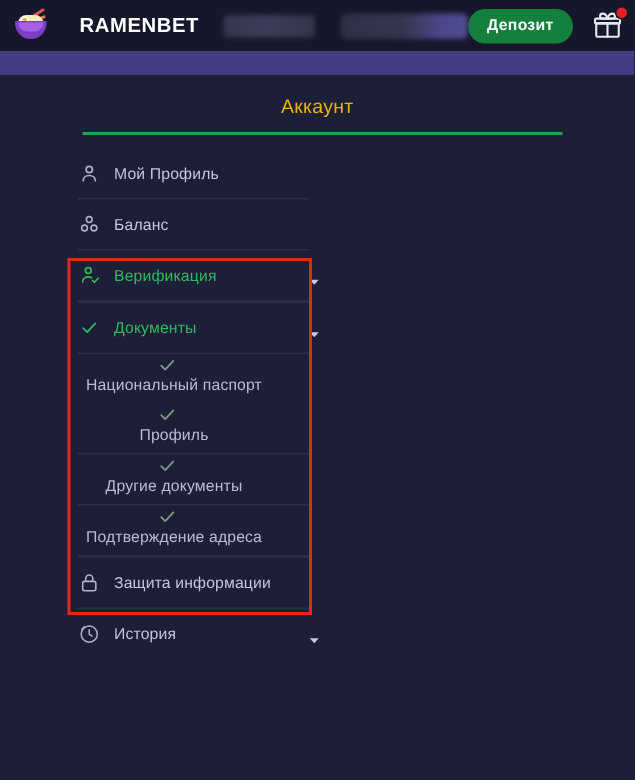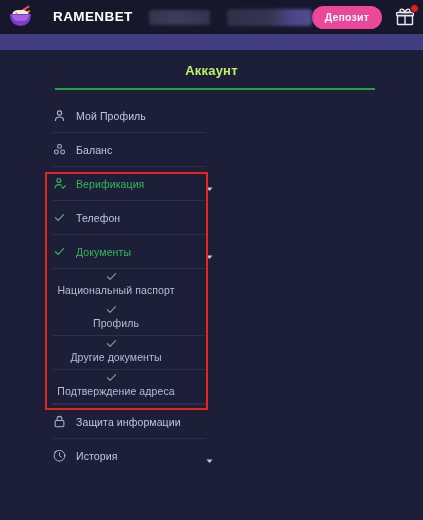--- a/index.html
+++ b/index.html
@@ -59,21 +59,21 @@
     background:linear-gradient(90deg,#34364f 0%,#3c3e59 45%,#33354d 100%);
     filter:blur(1.6px);
   }
   .redacted-user { width:72px; margin-left:16px; }
   .redacted-bal {
     width:100px; margin-left:17px; height:17px; border-radius:4px;
     background:linear-gradient(90deg,#2e3048 0%,#343650 50%,#4b4789 78%,#4f4b90 100%);
   }
   .hdr-spacer { flex:1 1 auto; }
   .deposit-btn {
-    background:#ec4899;
+    background:#15803d;
     color:#ffffff;
     font-size:10.5px;
     font-weight:bold;
     border:none;
     border-radius:12px;
     padding:5px 13px 6px;
     cursor:pointer;
     letter-spacing:.2px;
     white-space:nowrap;
   }
@@ -87,24 +87,23 @@
 
   
   .purple-band { height:16px; background:#413d80; }
 
   
   .page { padding:0 0 0 0; }
   .title-block { padding:13px 0 0; }
   .page-title {
     text-align:center;
     font-size:13px;
-    color:#bef264;
+    color:#eab308;
     letter-spacing:.2px;
     padding-bottom:10px;
-    font-weight:bold;
   }
   .title-rule {
     height:2px;
     background:#24a249;
     margin:0 48px 0 55px;
   }
 
   
   .menu { margin:9px 0 0 0; padding:0 0 0 52px; }
   .menu-row {
@@ -224,28 +223,20 @@
             <path d="M5 19c0-3.3 2.7-5.2 6-5.2 1.3 0 2.5.3 3.5.8"></path>
             <path d="M15.5 17.5l2 2 4-4.2"></path>
           </svg>
         </span>
         <span class="lbl">Верификация</span>
         <span class="chev"><svg viewBox="0 0 24 24" width="9" height="9" fill="#c6cade">
             <path d="M4 8l8 9 8-9z"></path>
           </svg></span>
       </div>
       <div class="divider"></div>
-      <div class="menu-row">
-        <span class="ico">
-          <svg class="chk" viewBox="0 0 24 20" fill="none" stroke="#7f9b88" stroke-width="2.6" stroke-linecap="round" stroke-linejoin="round">
-            <path d="M3 10.5l6 6 12-13"></path>
-          </svg>
-        </span>
-        <span class="lbl">Телефон</span>
-      </div>
       <div class="divider"></div>
       <div class="menu-row green">
         <span class="ico">
           <svg class="chk" viewBox="0 0 24 20" fill="none" stroke="#2fbb5b" stroke-width="2.6" stroke-linecap="round" stroke-linejoin="round">
             <path d="M3 10.5l6 6 12-13"></path>
           </svg>
         </span>
         <span class="lbl">Документы</span>
         <span class="chev"><svg viewBox="0 0 24 24" width="9" height="9" fill="#c6cade">
             <path d="M4 8l8 9 8-9z"></path>

